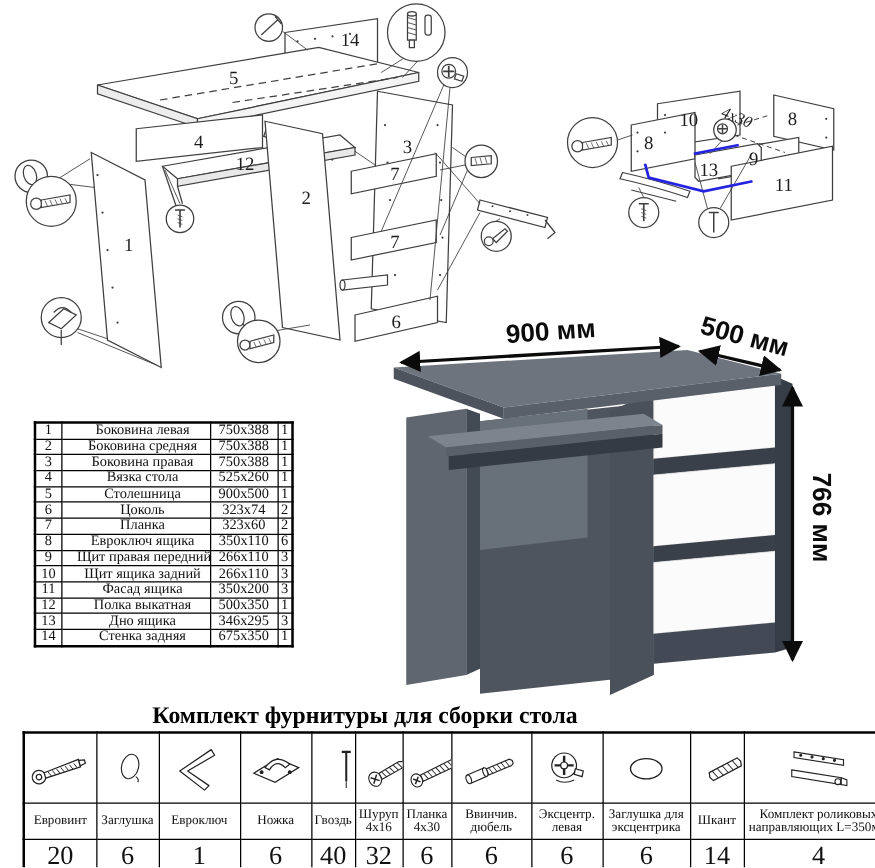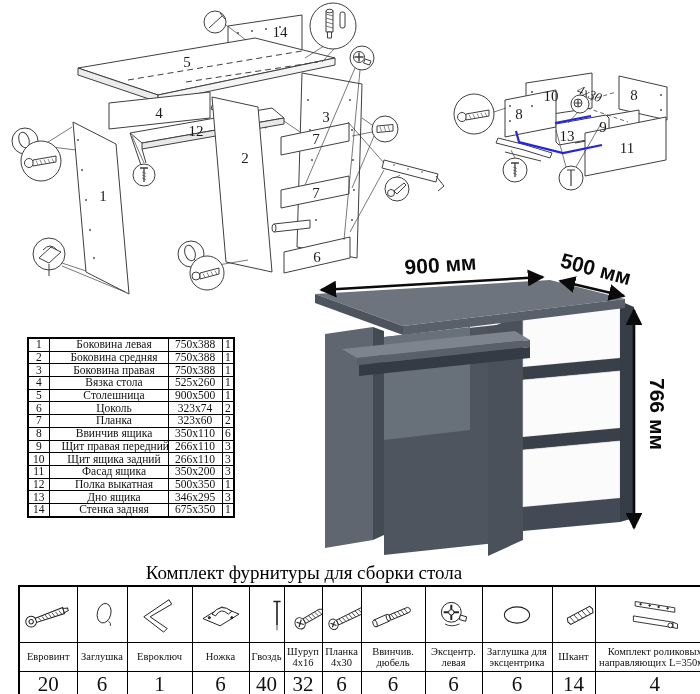--- a/index.html
+++ b/index.html
@@ -10,22 +10,22 @@
   .dimlbl{font-family:"Liberation Sans", sans-serif;font-weight:bold;font-size:21px;fill:#0b0b0b;}
   .plbl{font-size:15px;fill:#1c1c1c;}
   .note{font-size:13px;font-style:italic;fill:#1c1c1c;}
 
   table.parts{position:absolute;left:27px;top:337px;width:206px;
               border-collapse:collapse;table-layout:fixed;border:2px solid #000;}
   table.parts td{border:1px solid #000;font-size:11.5px;line-height:11px;height:11.7px;
                  padding:0 1px;white-space:nowrap;overflow:hidden;text-align:center;}
   table.parts td.c1{text-align:center;padding-left:12px;}
 
-  .hw-title{position:absolute;left:12px;top:562px;width:584px;text-align:center;
-            font-size:19px;color:#000;}
+  .hw-title{position:absolute;left:0;top:562px;width:584px;text-align:center;
+            font-size:19px;color:#000;font-weight:bold;}
   table.hw{position:absolute;left:18px;top:585px;width:696px;
            border-collapse:collapse;table-layout:fixed;border:2px solid #000;}
   table.hw td{border:1px solid #000;text-align:center;vertical-align:middle;padding:0;overflow:hidden;}
   table.hw td.icon-cell{height:55px;}
   table.hw td.icon-cell svg{display:block;margin:0 auto;}
   table.hw td.label-cell{height:28px;font-size:10.5px;line-height:1.08;}
   table.hw td.qty-cell{height:19px;font-size:21px;margin-top:24px;}
 </style>
 </head>
 <body>
@@ -350,21 +350,21 @@
           <td class="c3">2</td>
         </tr>
         <tr>
           <td class="c0">7</td>
           <td class="c1">Планка</td>
           <td class="c2">323x60</td>
           <td class="c3">2</td>
         </tr>
         <tr>
           <td class="c0">8</td>
-          <td class="c1">Ввинчив ящика</td>
+          <td class="c1">Евроключ ящика</td>
           <td class="c2">350x110</td>
           <td class="c3">6</td>
         </tr>
         <tr>
           <td class="c0">9</td>
           <td class="c1">Щит правая передний</td>
           <td class="c2">266x110</td>
           <td class="c3">3</td>
         </tr>
         <tr>

